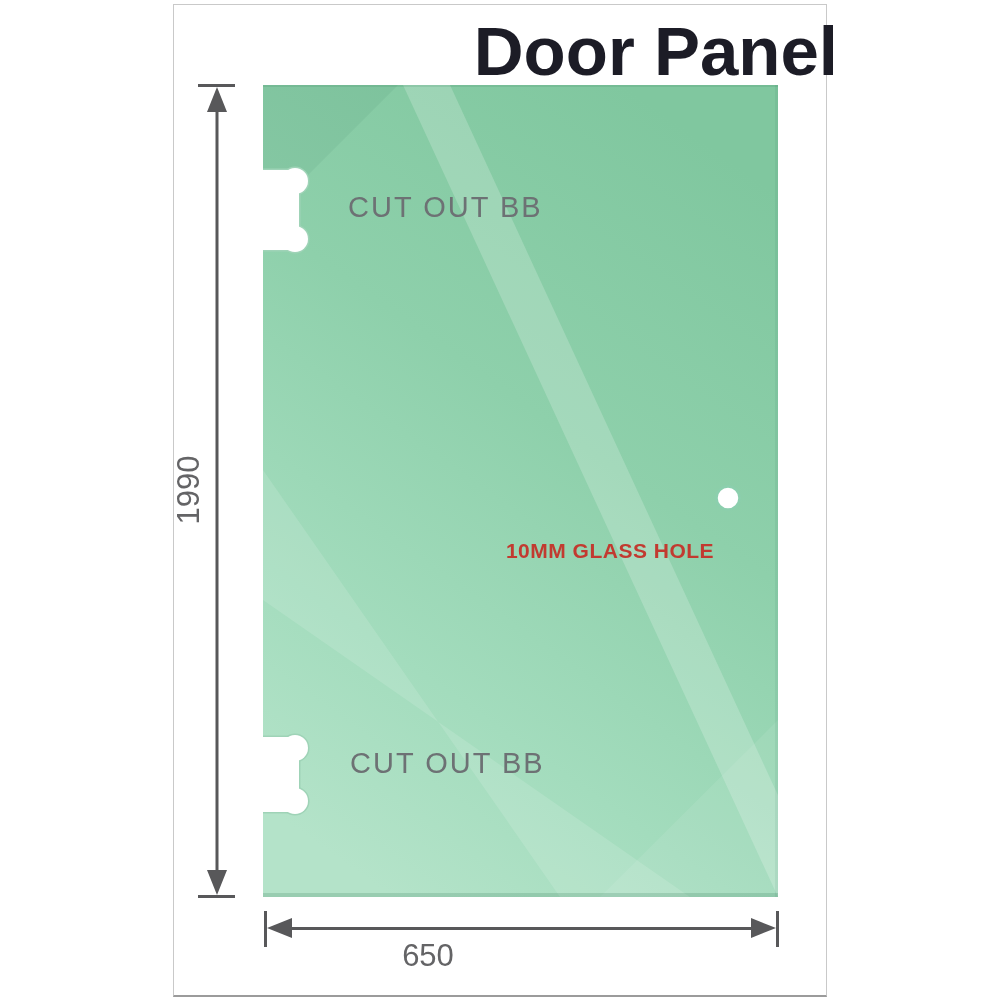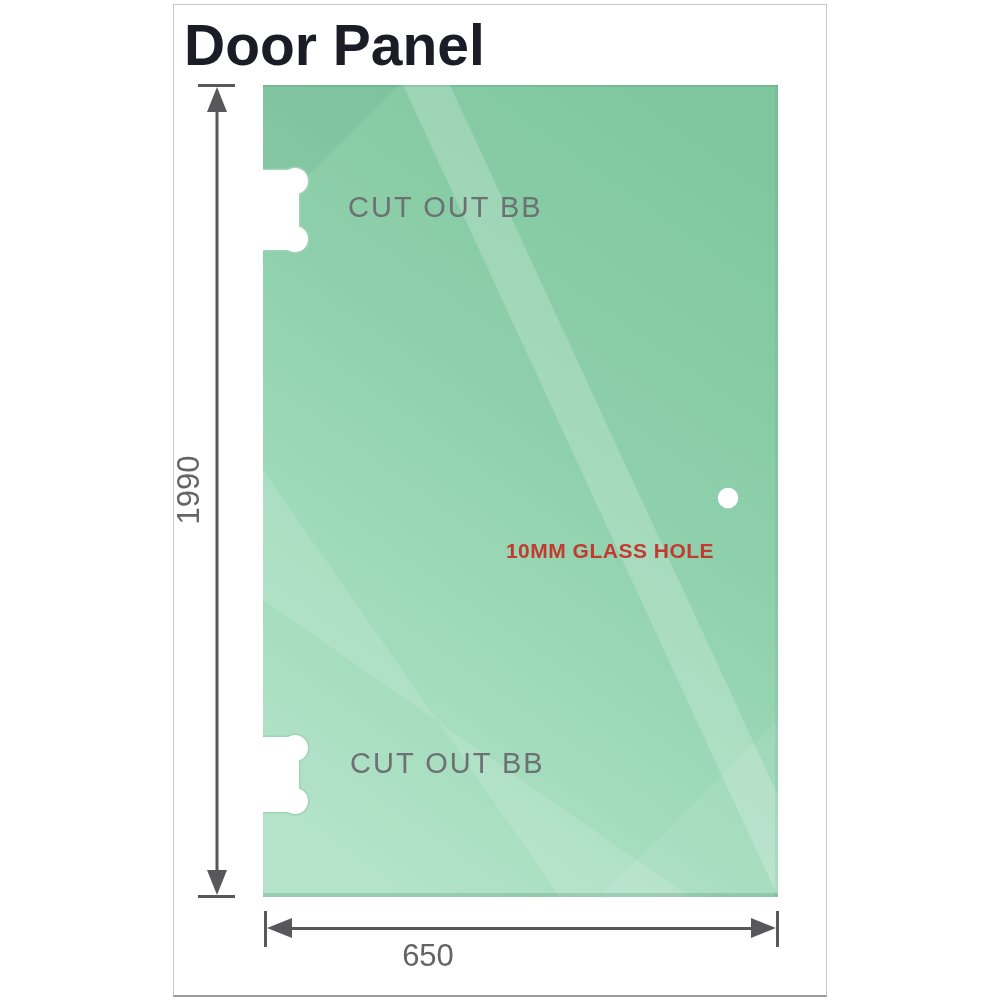--- a/index.html
+++ b/index.html
@@ -21,23 +21,23 @@
     box-sizing: border-box;
     background: #ffffff;
     border: 1px solid #c9c9c9;
     border-bottom: 2px solid #9b9b9b;
   }
   .title {
     position: absolute;
     left: 173px;
     top: 12px;
     width: 654px;
-    text-align: left;
+    text-align: right;
     transform: translateX(11px);
-    font-size: 57px;
+    font-size: 69px;
     font-weight: 700;
     letter-spacing: 0px;
     color: #1c1c26;
     white-space: nowrap;
   }
   svg.diagram {
     position: absolute;
     left: 0;
     top: 0;
     width: 1000px;

